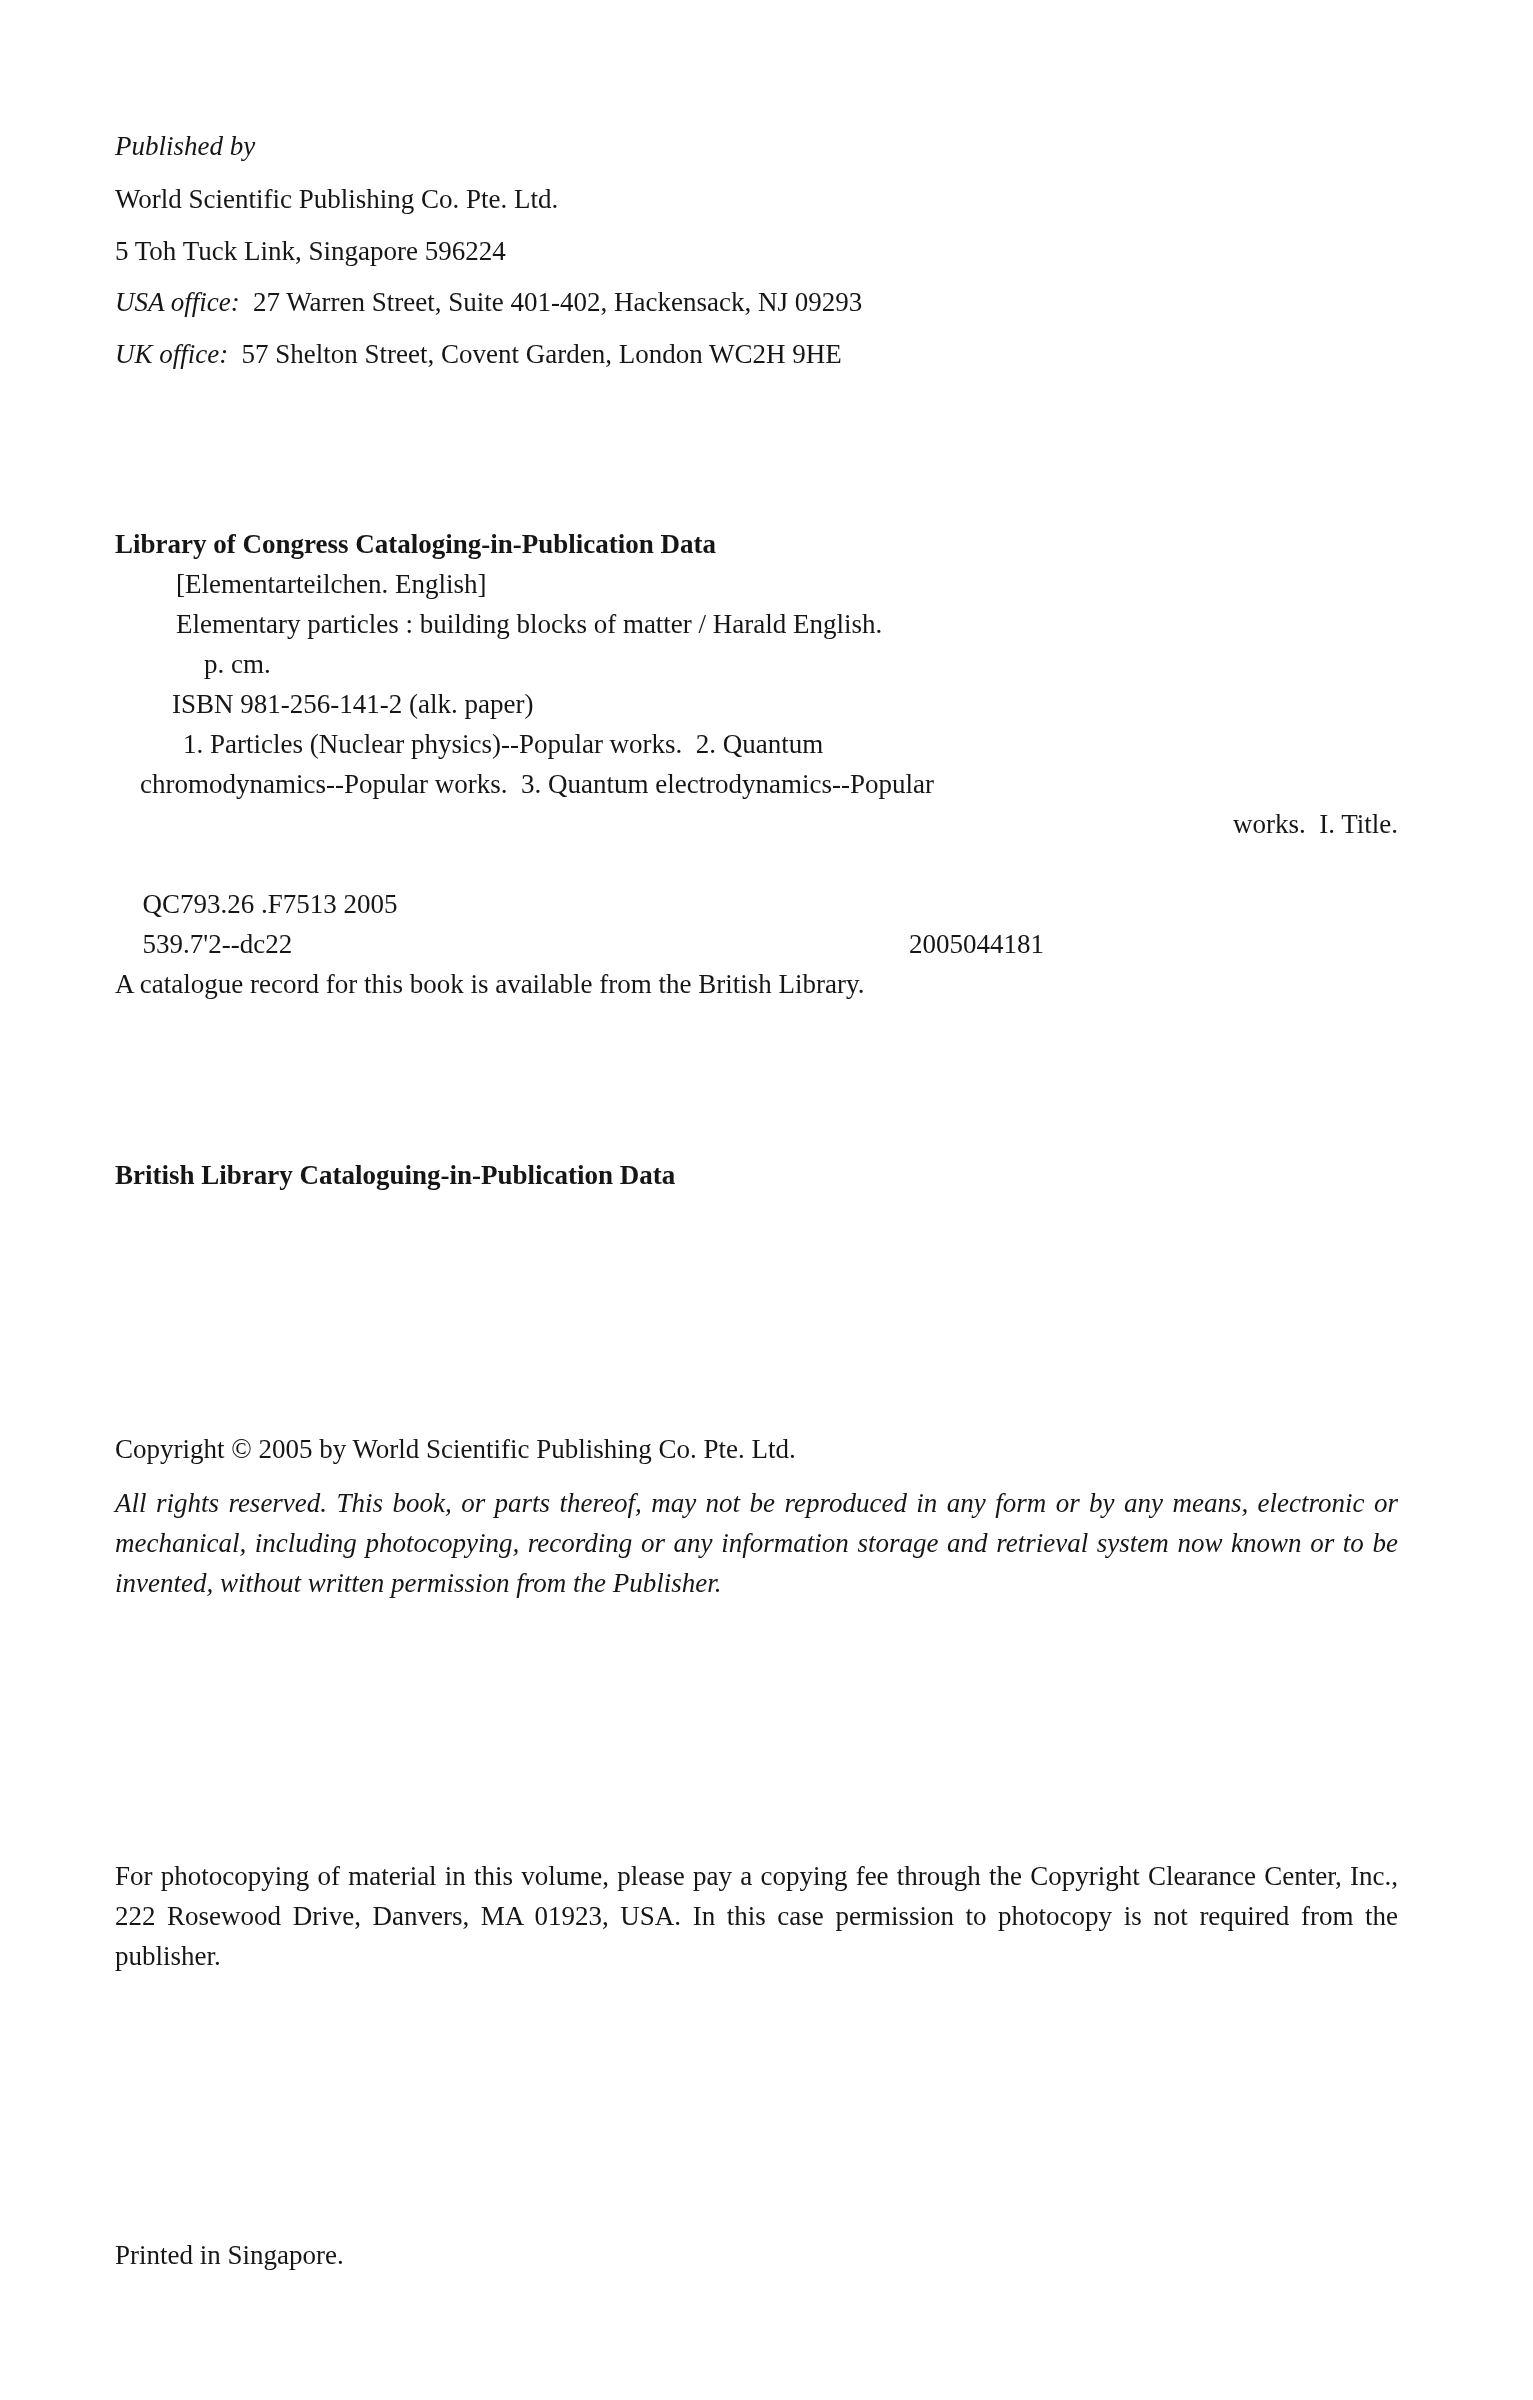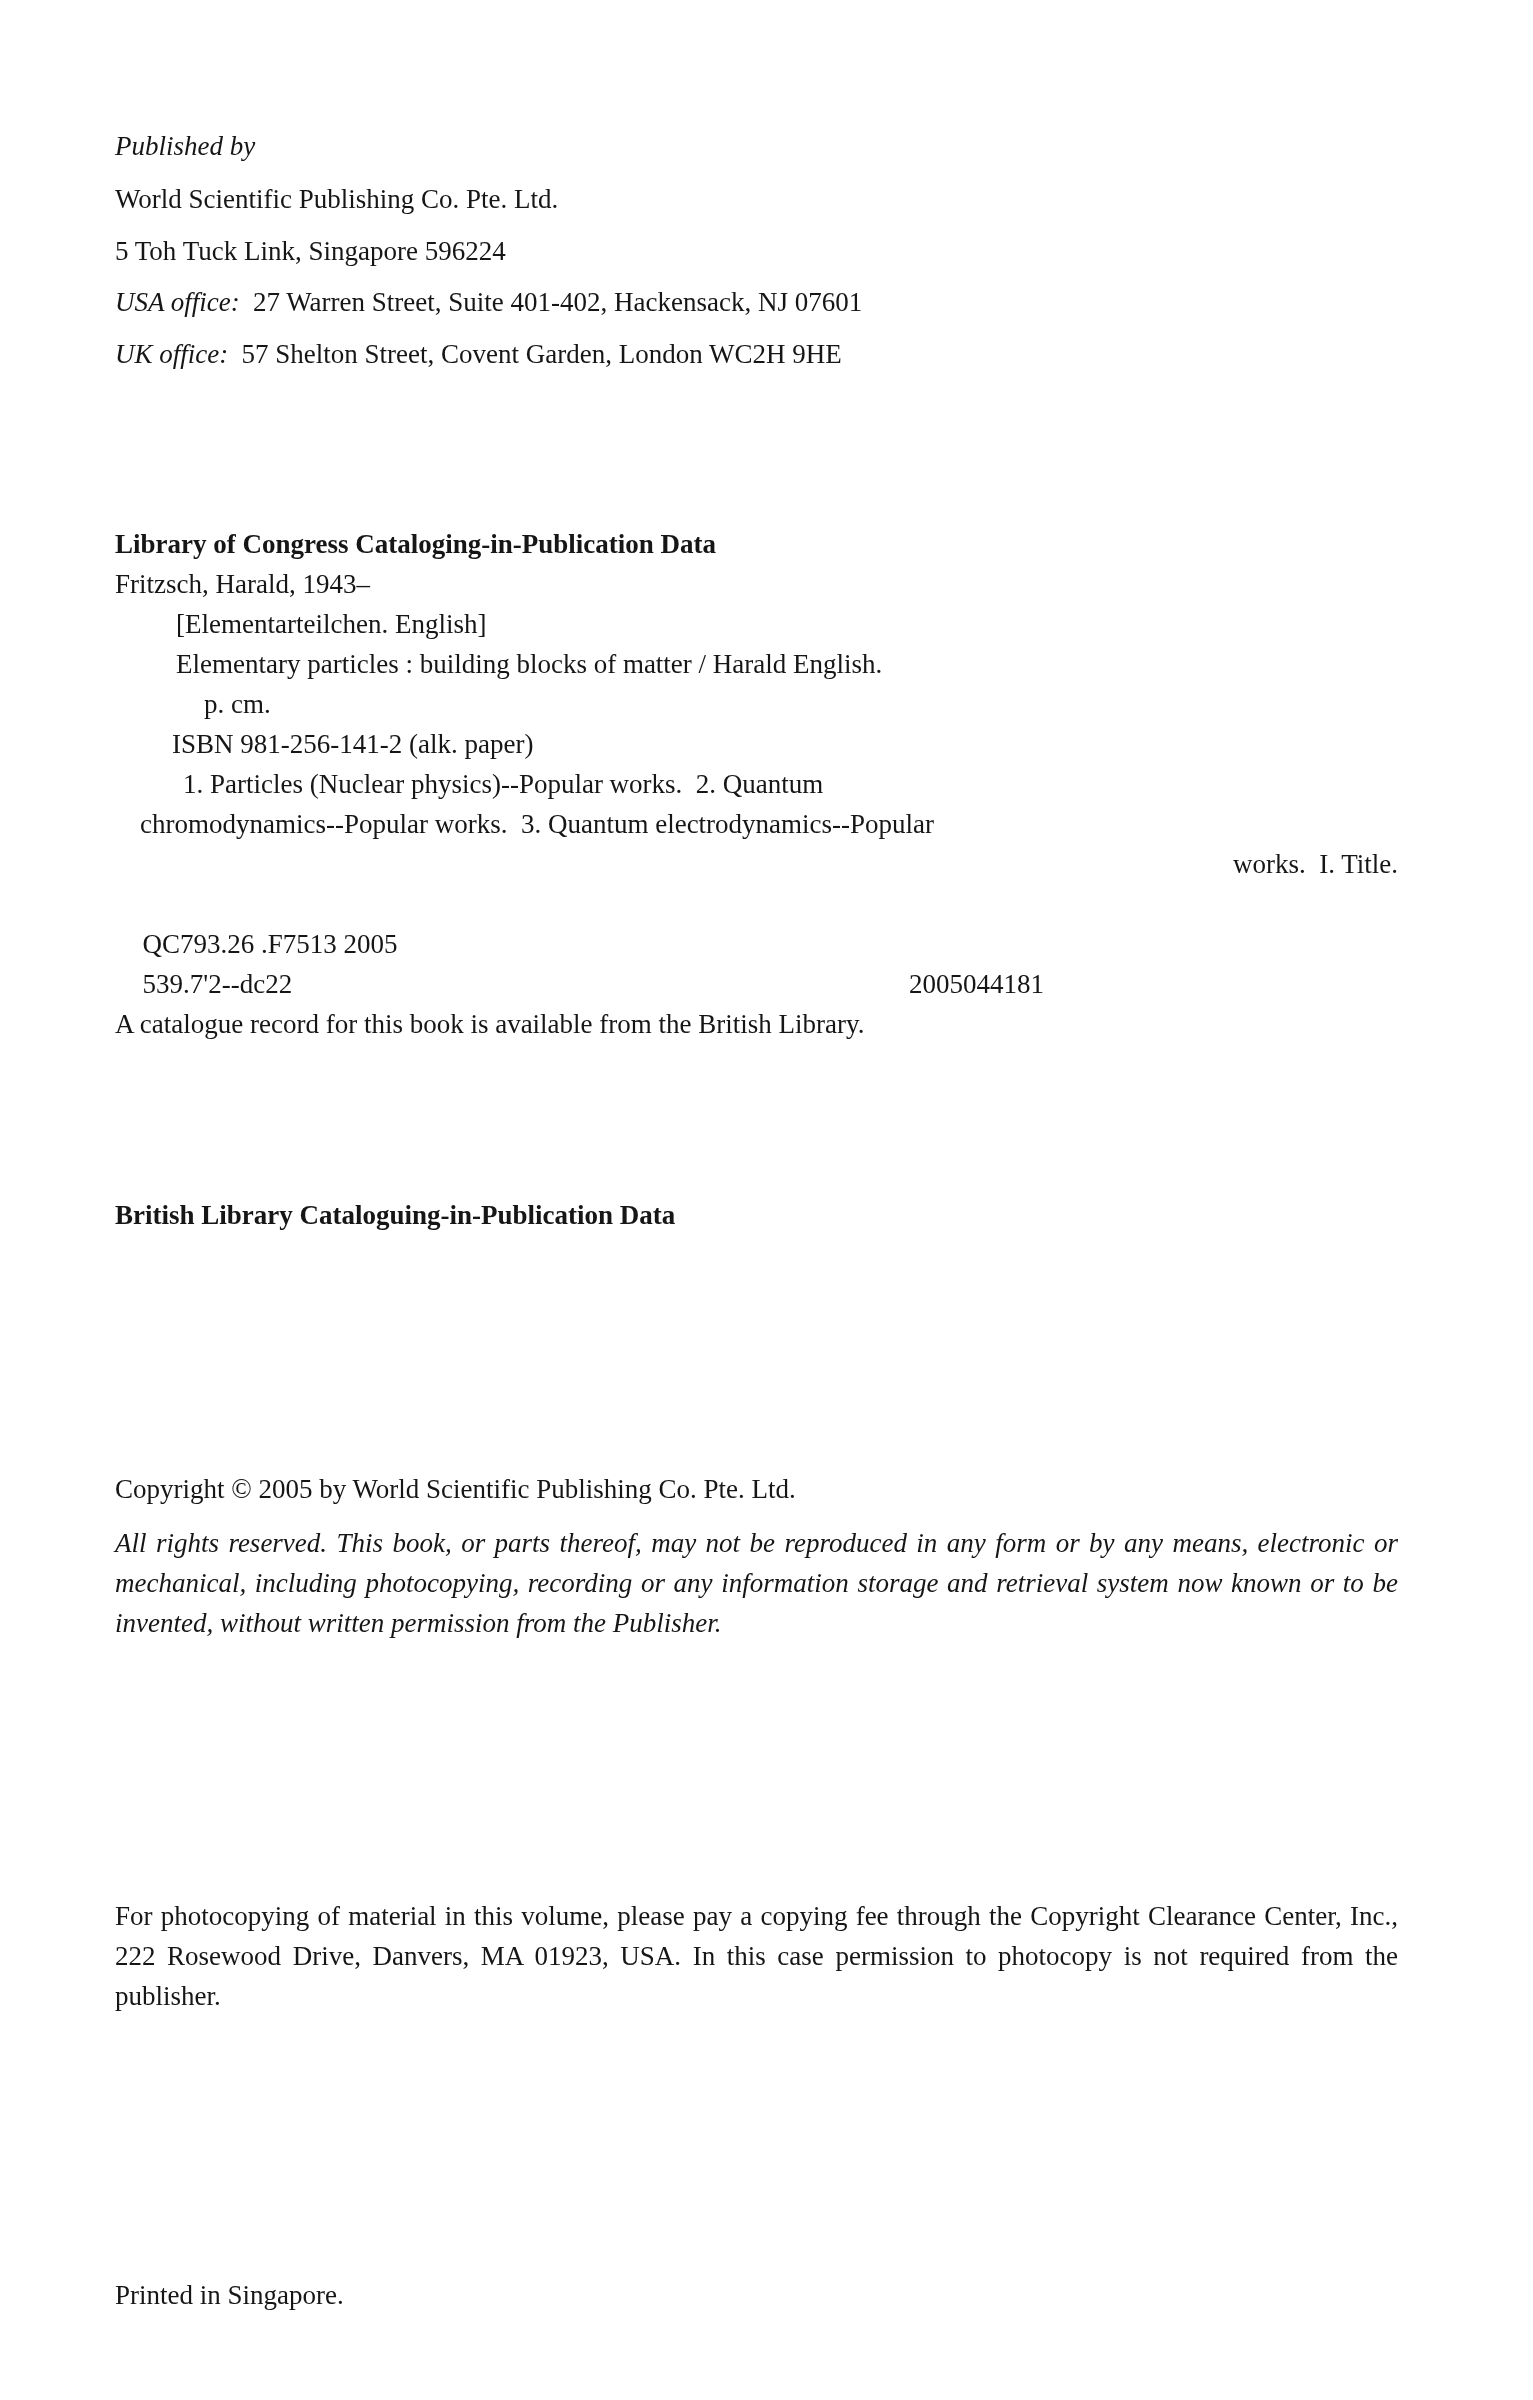--- a/index.html
+++ b/index.html
@@ -60,27 +60,26 @@
 <body>
 
 <div class="page">
 
   <div class="line italic block-published">Published by</div>
 
   <div class="line block-publisher-name">World Scientific Publishing Co. Pte. Ltd.</div>
 
   <div class="line block-address">5 Toh Tuck Link, Singapore 596224</div>
 
-  <div class="line block-usa"><span class="italic office-label">USA office:</span><span>27 Warren Street, Suite 401-402, Hackensack, NJ 07601</span></div>
+  <div class="line block-usa"><span class="italic office-label">USA office:</span><span>27 Warren Street, Suite 401-402, Hackensack, NJ 09293</span></div>
 
   <div class="line block-uk"><span class="italic office-label">UK office:</span><span>57 Shelton Street, Covent Garden, London WC2H 9HE</span></div>
 
   <div class="line bold block-loc-heading">Library of Congress Cataloging-in-Publication Data</div>
 
-  <div class="line ind-0">Fritzsch, Harald, 1943–</div>
   <div class="line ind-1">[Elementarteilchen. English]</div>
   <div class="line ind-2">Elementary particles : building blocks of matter / Harald English.</div>
   <div class="line ind-3">p. cm.</div>
   <div class="line ind-4">ISBN 981-256-141-2 (alk. paper)</div>
   <div class="line ind-5">1. Particles (Nuclear physics)--Popular works.  2. Quantum</div>
   <div class="line ind-6">chromodynamics--Popular works.  3. Quantum electrodynamics--Popular</div>
   <div class="line ind-7">works.  I. Title.</div>
 
   <div class="line block-call-number">QC793.26 .F7513 2005</div>
 

